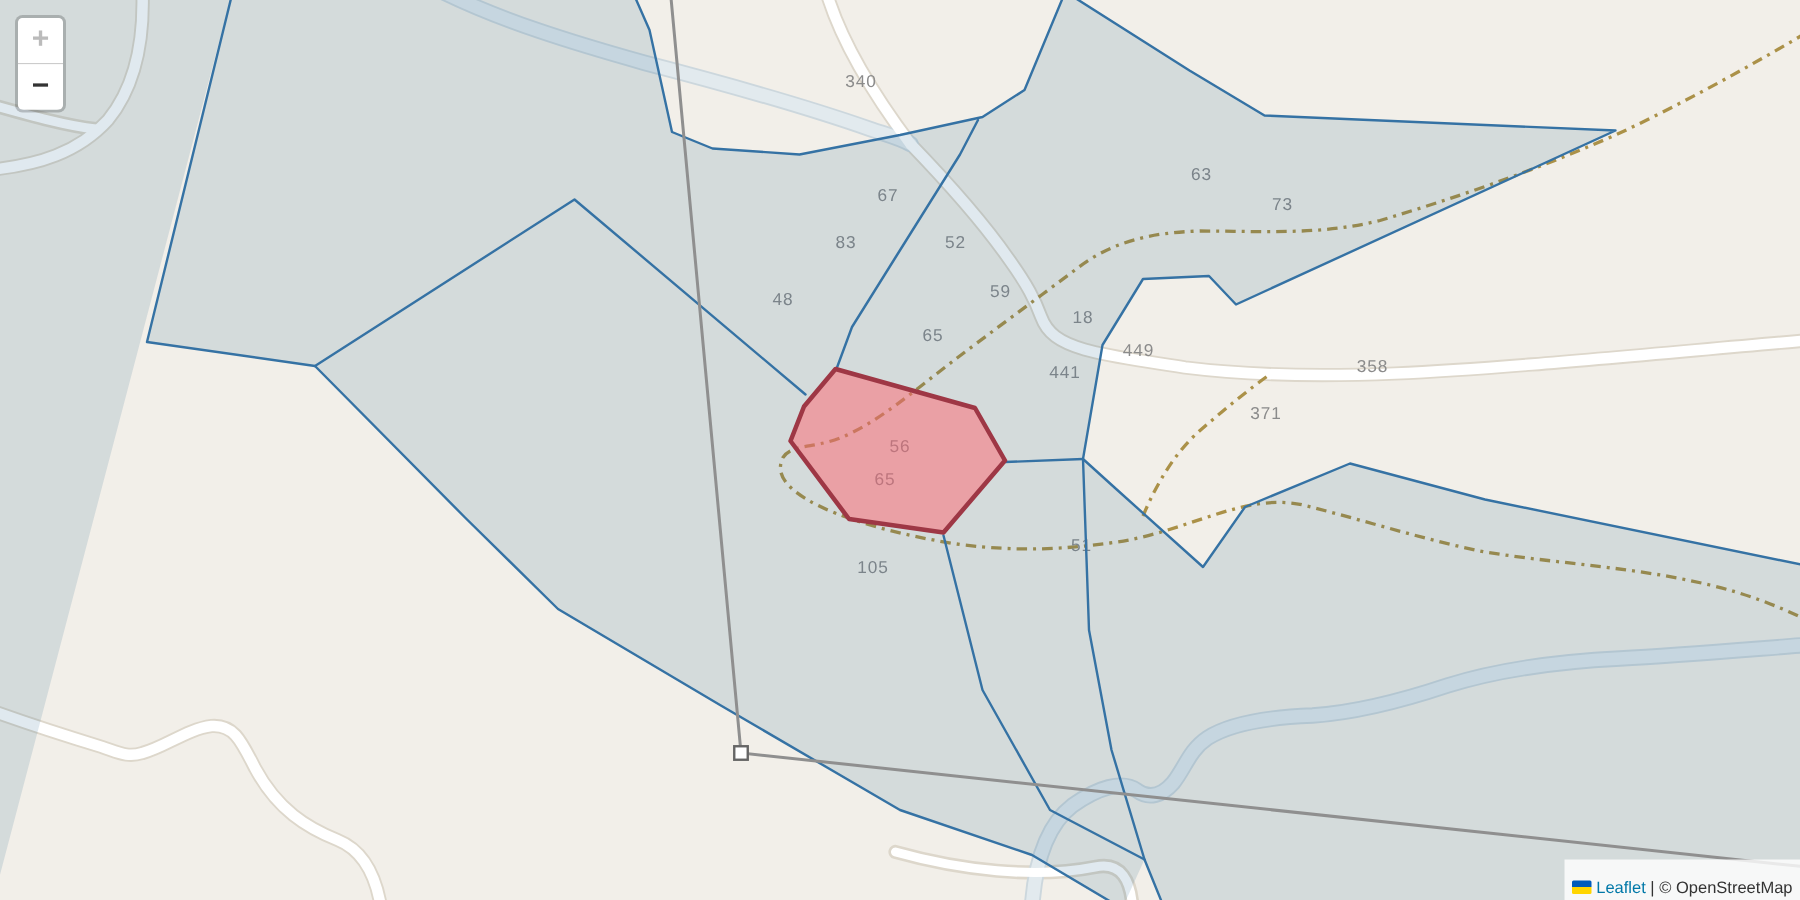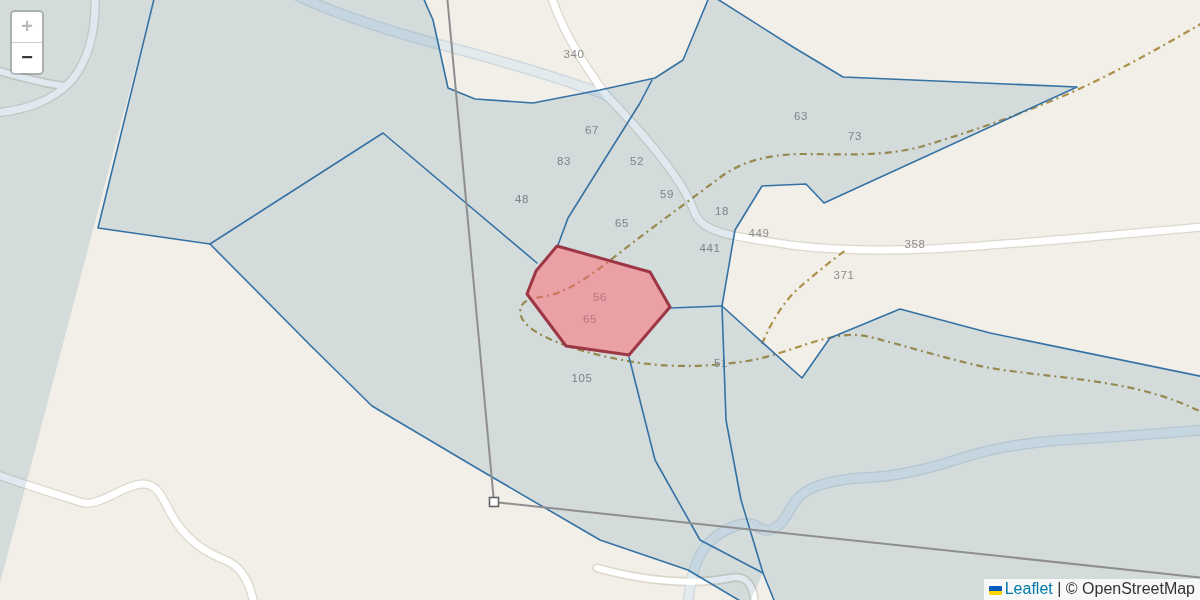--- a/index.html
+++ b/index.html
@@ -32,22 +32,22 @@
     display:block;width:30px;height:30px;line-height:28px;text-align:center;
     font-size:20px;font-weight:bold;color:#333;text-decoration:none;
     font-family:"Liberation Sans",sans-serif;cursor:pointer;background:#fff;
   }
   .zoom-btn:first-child{border-bottom:1px solid #ccc;border-radius:4px 4px 0 0;}
   .zoom-btn:last-child{border-radius:0 0 4px 4px;}
   .zoom-btn.disabled{color:#bbbbbb;cursor:default;}
   
   .attribution{
     position:absolute;right:0;bottom:0;z-index:5;
-    background:rgba(255,255,255,0.8);padding:1px 5px 2px 5px;
-    font-size:16px;color:#333;font-family:"Liberation Sans",sans-serif;white-space:nowrap;
+    background:rgba(255,255,255,0.8);padding:13px 5px 2px 5px;
+    font-size:11px;color:#333;font-family:"Liberation Sans",sans-serif;white-space:nowrap;
   }
   .attribution a{text-decoration:none;}
   .leaflet-link{color:var(--link_blue,#0078A8);}
   .osm-link{color:#333;}
   .flag{
     display:inline-block;width:13px;height:9px;vertical-align:-1px;margin-right:3px;
     background:linear-gradient(to bottom,var(--flag_blue,#005BBB) 0 50%,var(--flag_yellow,#FFD500) 50% 100%);
     border-radius:1px;
   }
 </style>

